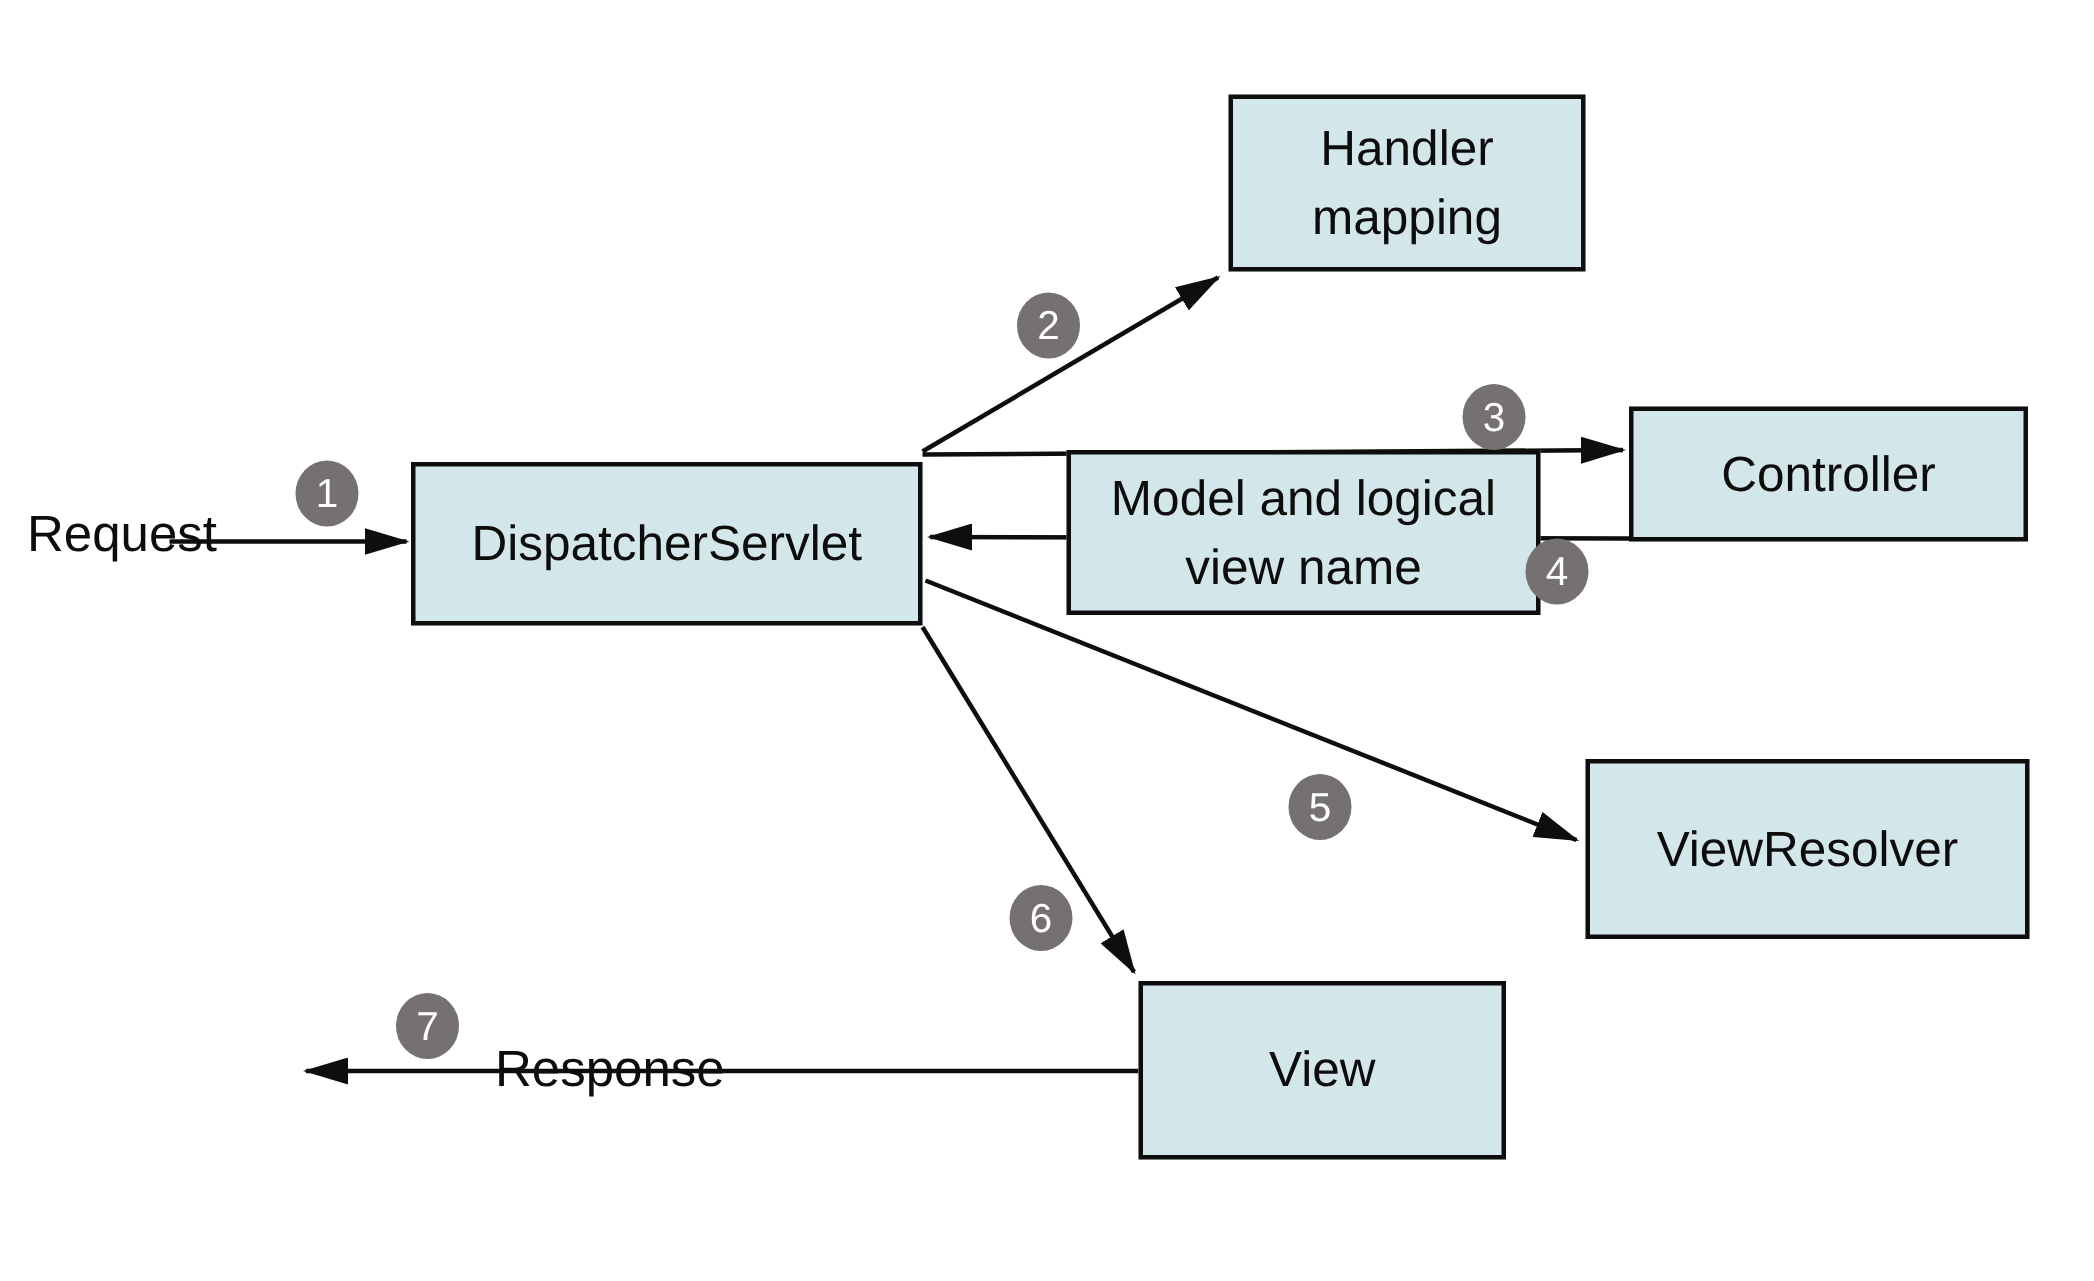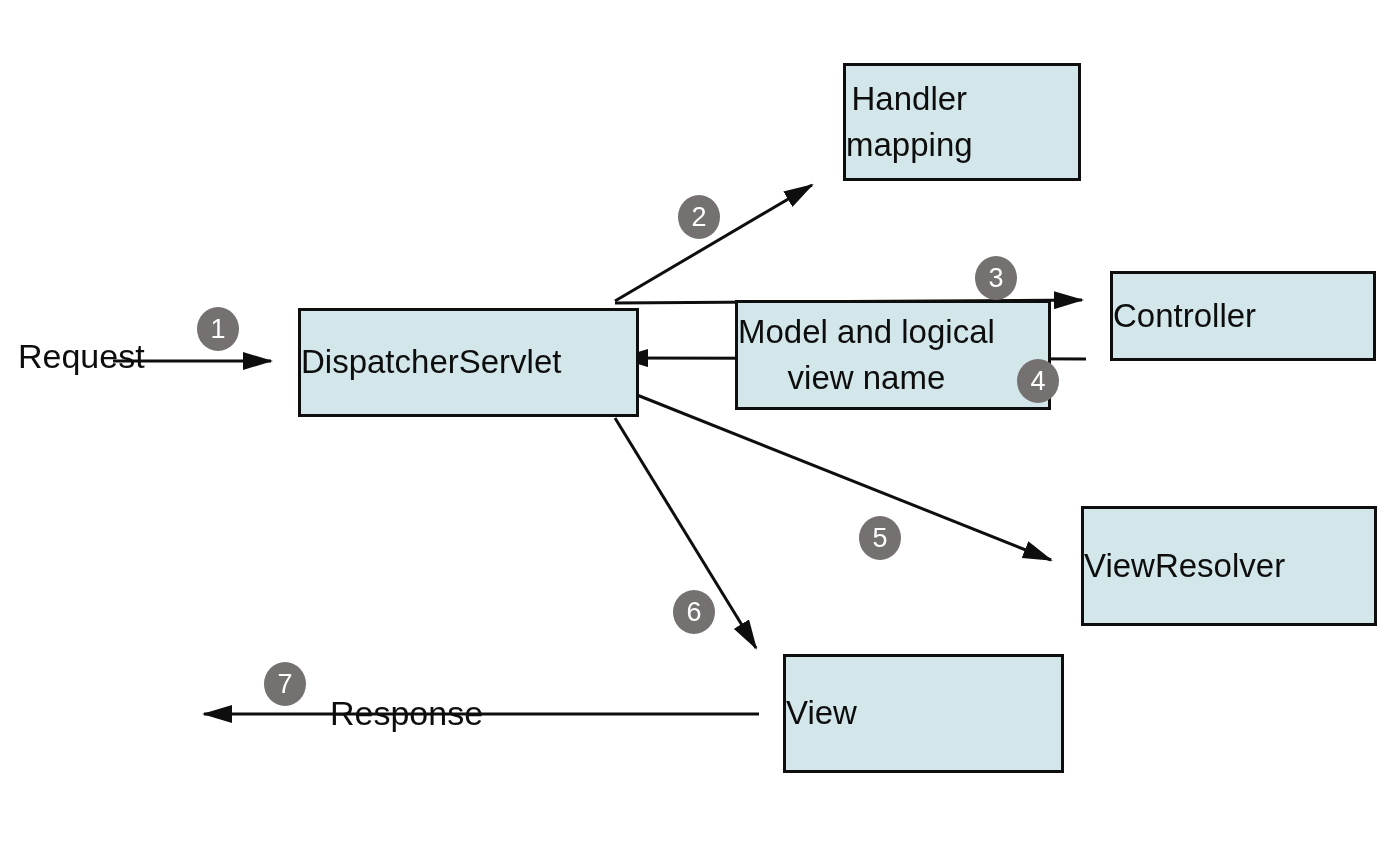--- a/index.html
+++ b/index.html
@@ -10,21 +10,21 @@
   html,body{margin:0;padding:0;background:var(--bg);}
   #canvas{
     position:relative;width:1396px;height:854px;background:var(--bg);
     font-family:"Liberation Sans","DejaVu Sans",sans-serif;overflow:hidden;
   }
   #arrow-layer{position:absolute;left:0;top:0;width:1396px;height:854px;}
   .edge{stroke:var(--line);stroke-width:3;fill:none;}
   .edge-head{fill:var(--line);stroke:none;}
   .node{
     position:absolute;box-sizing:border-box;background:var(--box-fill);
-    border:3px solid var(--box-border);display:flex;align-items:center;margin-left:24px;
+    border:3px solid var(--box-border);display:flex;align-items:center;justify-content:center;
   }
   .node-label{
     color:var(--text);font-size:33px;line-height:1.4;text-align:center;white-space:pre-line;
   }
   .float-label{position:absolute;color:var(--text);font-size:34px;line-height:1;white-space:nowrap;margin-top:28px;}
   .step{
     position:absolute;width:42px;height:44px;border-radius:50%;background:var(--step-bg);
     color:var(--step-text);display:flex;align-items:center;justify-content:center;
     font-size:27px;line-height:1;
   }
@@ -57,21 +57,21 @@
     <div class="node" style="left:1086px;top:271px;width:266px;height:90px">
       <span class="node-label">Controller</span>
     </div>
     <div class="node" style="left:711px;top:300px;width:316px;height:110px">
       <span class="node-label">Model and logical
 view name</span>
     </div>
     <div class="node" style="left:1057px;top:506px;width:296px;height:120px">
       <span class="node-label">ViewResolver</span>
     </div>
-    <div class="node" style="left:759px;top:654px;width:281px;height:119px">
+    <div class="node" style="left:759px;top:654px;width:245px;height:119px">
       <span class="node-label">View</span>
     </div>
     <div class="float-label" style="left:18px;top:311px">Request</div>
     <div class="float-label" style="left:330px;top:668px">Response</div>
     <div class="step" style="left:197px;top:307px">1</div>
     <div class="step" style="left:678px;top:195px">2</div>
     <div class="step" style="left:975px;top:256px">3</div>
     <div class="step" style="left:1017px;top:359px">4</div>
     <div class="step" style="left:859px;top:516px">5</div>
     <div class="step" style="left:673px;top:590px">6</div>

